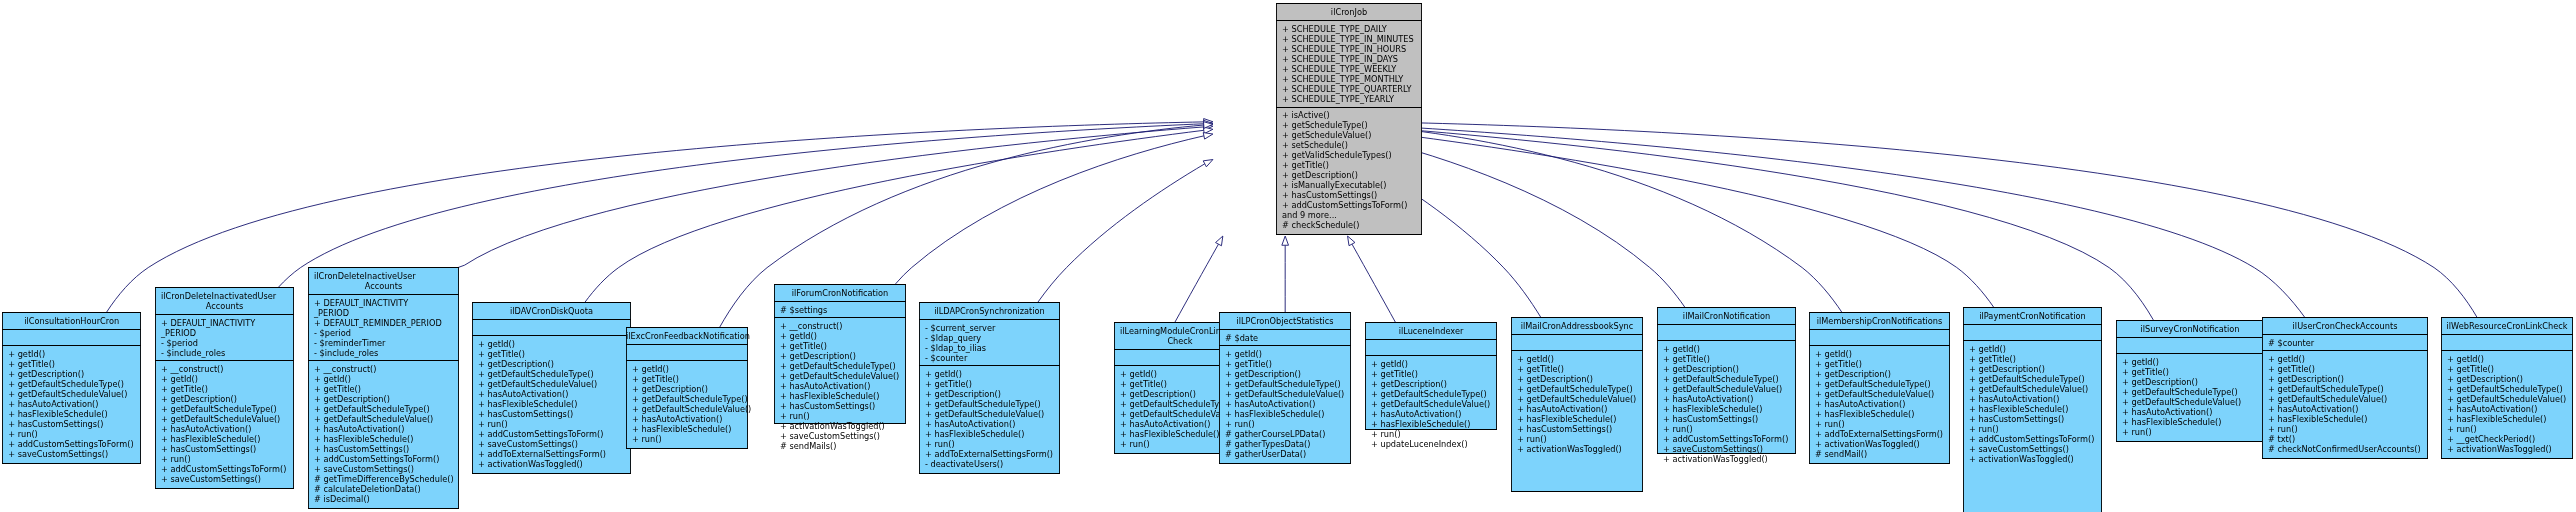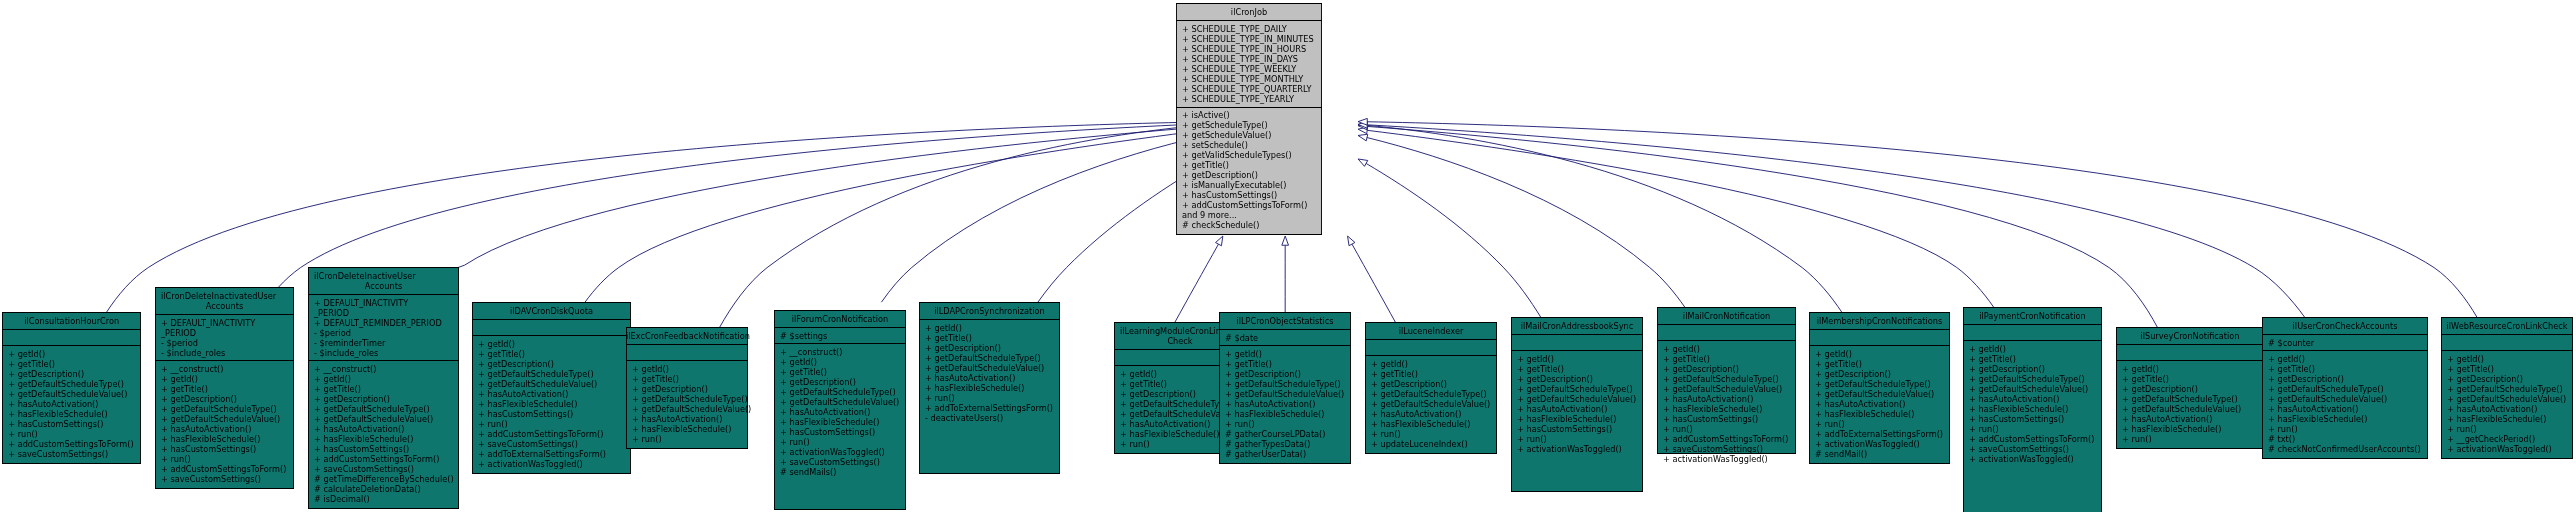--- a/index.html
+++ b/index.html
@@ -2,21 +2,21 @@
 <html style="font-size:10px"><head>
 <meta charset="utf-8">
 <title>ilCronJob inheritance diagram</title>
 <style>
   html,body { margin:0; padding:0; background:#ffffff; }
   body { font-family:"DejaVu Sans", sans-serif; -webkit-font-smoothing:antialiased; }
   #canvas { position:relative; width:2576px; height:513px; background:#ffffff; overflow:hidden; }
   #edges { position:absolute; left:0; top:0; width:2576px; height:513px; }
   .edge-line { fill:none; stroke:#191970; stroke-width:1.45; }
   .edge-arrow { fill:#ffffff; stroke:#191970; stroke-width:1.45; stroke-linejoin:miter; }
-  .uml-box { position:absolute; box-sizing:border-box; background:#0f766e;
+  .uml-box { position:absolute; box-sizing:border-box; background:#7dd3fc;
               padding:0.9px 0; box-shadow:inset 0 0 0 0.9px #000000; }
   .uml-box.base { background:#c0c0c0; }
   .sec { box-sizing:border-box; padding:2.9px 0 3.9px 0;
           box-shadow:inset 0 -0.9px 0 0 #000000; }
   .sec.last { padding-bottom:18px; box-shadow:none; }
   .ln { height:10px; line-height:10px; font-size:8.2px; white-space:pre; color:#000000; }
   .sec.title .ln.ctr { text-align:center; }
   .sec.title .ln.lft { text-align:left; padding-left:6px; }
   .sec.body .ln { text-align:left; padding-left:6px; }
 </style>
@@ -53,21 +53,21 @@
 <polygon class="edge-arrow" points="2161.0,198.1 2176.0,194.1 2175.1,204.7"></polygon>
 <path class="edge-line" d="M2175.5,207.2 C2424.1,238.0 2960.6,315.6 3113.5,425.4 C3135.7,441.7 3155.7,464.5 3172.4,488.7"></path>
 <polygon class="edge-arrow" points="2161.0,205.4 2176.2,201.9 2174.8,212.5"></polygon>
 <path class="edge-line" d="M2175.6,201.0 C2466.0,223.0 3160.6,289.0 3356.3,425.9 C3388.8,448.9 3414.4,485.8 3433.1,521.1"></path>
 <polygon class="edge-arrow" points="2161.0,199.8 2176.0,195.6 2175.1,206.3"></polygon>
 <path class="edge-line" d="M2175.6,198.5 C2500.6,216.8 3346.2,277.7 3587.6,426.1 C3618.8,445.3 3646.0,475.2 3668.0,505.6"></path>
 <polygon class="edge-arrow" points="2161.0,197.7 2175.9,193.1 2175.3,203.8"></polygon>
 <path class="edge-line" d="M2175.6,193.6 C2543.7,200.4 3585.8,236.5 3873.2,425.7 C3901.0,444.7 3923.9,474.6 3941.7,505.1"></path>
 <polygon class="edge-arrow" points="2161.0,193.4 2175.7,188.3 2175.5,199.0"></polygon>
 </svg>
-<div class="uml-box base" style="left:1176px;top:3.1px;width:146px;height:232px">
+<div class="uml-box base" style="left:1276px;top:3.1px;width:146px;height:232px">
       <div class="sec title">
         <div class="ln ctr">ilCronJob</div>
       </div>
       <div class="sec body">
         <div class="ln">+ SCHEDULE_TYPE_DAILY</div>
         <div class="ln">+ SCHEDULE_TYPE_IN_MINUTES</div>
         <div class="ln">+ SCHEDULE_TYPE_IN_HOURS</div>
         <div class="ln">+ SCHEDULE_TYPE_IN_DAYS</div>
         <div class="ln">+ SCHEDULE_TYPE_WEEKLY</div>
         <div class="ln">+ SCHEDULE_TYPE_MONTHLY</div>
@@ -200,21 +200,21 @@
         <div class="ln">+ getId()</div>
         <div class="ln">+ getTitle()</div>
         <div class="ln">+ getDescription()</div>
         <div class="ln">+ getDefaultScheduleType()</div>
         <div class="ln">+ getDefaultScheduleValue()</div>
         <div class="ln">+ hasAutoActivation()</div>
         <div class="ln">+ hasFlexibleSchedule()</div>
         <div class="ln">+ run()</div>
       </div>
     </div>
-<div class="uml-box" style="left:774px;top:310px;width:132px;height:200px">
+<div class="uml-box" style="left:774px;top:284px;width:132px;height:140px">
       <div class="sec title">
         <div class="ln ctr">ilForumCronNotification</div>
       </div>
       <div class="sec body">
         <div class="ln"># $settings</div>
       </div>
       <div class="sec body last">
         <div class="ln">+ __construct()</div>
         <div class="ln">+ getId()</div>
         <div class="ln">+ getTitle()</div>
@@ -226,20 +226,26 @@
         <div class="ln">+ hasCustomSettings()</div>
         <div class="ln">+ run()</div>
         <div class="ln">+ activationWasToggled()</div>
         <div class="ln">+ saveCustomSettings()</div>
         <div class="ln"># sendMails()</div>
       </div>
     </div>
 <div class="uml-box" style="left:919px;top:302px;width:141px;height:172px">
       <div class="sec title">
         <div class="ln ctr">ilLDAPCronSynchronization</div>
+      </div>
+      <div class="sec body">
+        <div class="ln">- $current_server</div>
+        <div class="ln">- $ldap_query</div>
+        <div class="ln">- $ldap_to_ilias</div>
+        <div class="ln">- $counter</div>
       </div>
       <div class="sec body last">
         <div class="ln">+ getId()</div>
         <div class="ln">+ getTitle()</div>
         <div class="ln">+ getDescription()</div>
         <div class="ln">+ getDefaultScheduleType()</div>
         <div class="ln">+ getDefaultScheduleValue()</div>
         <div class="ln">+ hasAutoActivation()</div>
         <div class="ln">+ hasFlexibleSchedule()</div>
         <div class="ln">+ run()</div>
@@ -280,21 +286,21 @@
         <div class="ln">+ getDefaultScheduleType()</div>
         <div class="ln">+ getDefaultScheduleValue()</div>
         <div class="ln">+ hasAutoActivation()</div>
         <div class="ln">+ hasFlexibleSchedule()</div>
         <div class="ln">+ run()</div>
         <div class="ln"># gatherCourseLPData()</div>
         <div class="ln"># gatherTypesData()</div>
         <div class="ln"># gatherUserData()</div>
       </div>
     </div>
-<div class="uml-box" style="left:1365px;top:322px;width:132px;height:132px">
+<div class="uml-box" style="left:1365px;top:322px;width:132px;height:108px">
       <div class="sec title">
         <div class="ln ctr">ilLuceneIndexer</div>
       </div>
       <div class="sec body">
         <div class="ln">&nbsp;</div>
       </div>
       <div class="sec body last">
         <div class="ln">+ getId()</div>
         <div class="ln">+ getTitle()</div>
         <div class="ln">+ getDescription()</div>
@@ -384,21 +390,21 @@
         <div class="ln">+ getDefaultScheduleValue()</div>
         <div class="ln">+ hasAutoActivation()</div>
         <div class="ln">+ hasFlexibleSchedule()</div>
         <div class="ln">+ hasCustomSettings()</div>
         <div class="ln">+ run()</div>
         <div class="ln">+ addCustomSettingsToForm()</div>
         <div class="ln">+ saveCustomSettings()</div>
         <div class="ln">+ activationWasToggled()</div>
       </div>
     </div>
-<div class="uml-box" style="left:2116px;top:327px;width:148px;height:122px">
+<div class="uml-box" style="left:2116px;top:320px;width:148px;height:122px">
       <div class="sec title">
         <div class="ln ctr">ilSurveyCronNotification</div>
       </div>
       <div class="sec body">
         <div class="ln">&nbsp;</div>
       </div>
       <div class="sec body last">
         <div class="ln">+ getId()</div>
         <div class="ln">+ getTitle()</div>
         <div class="ln">+ getDescription()</div>

